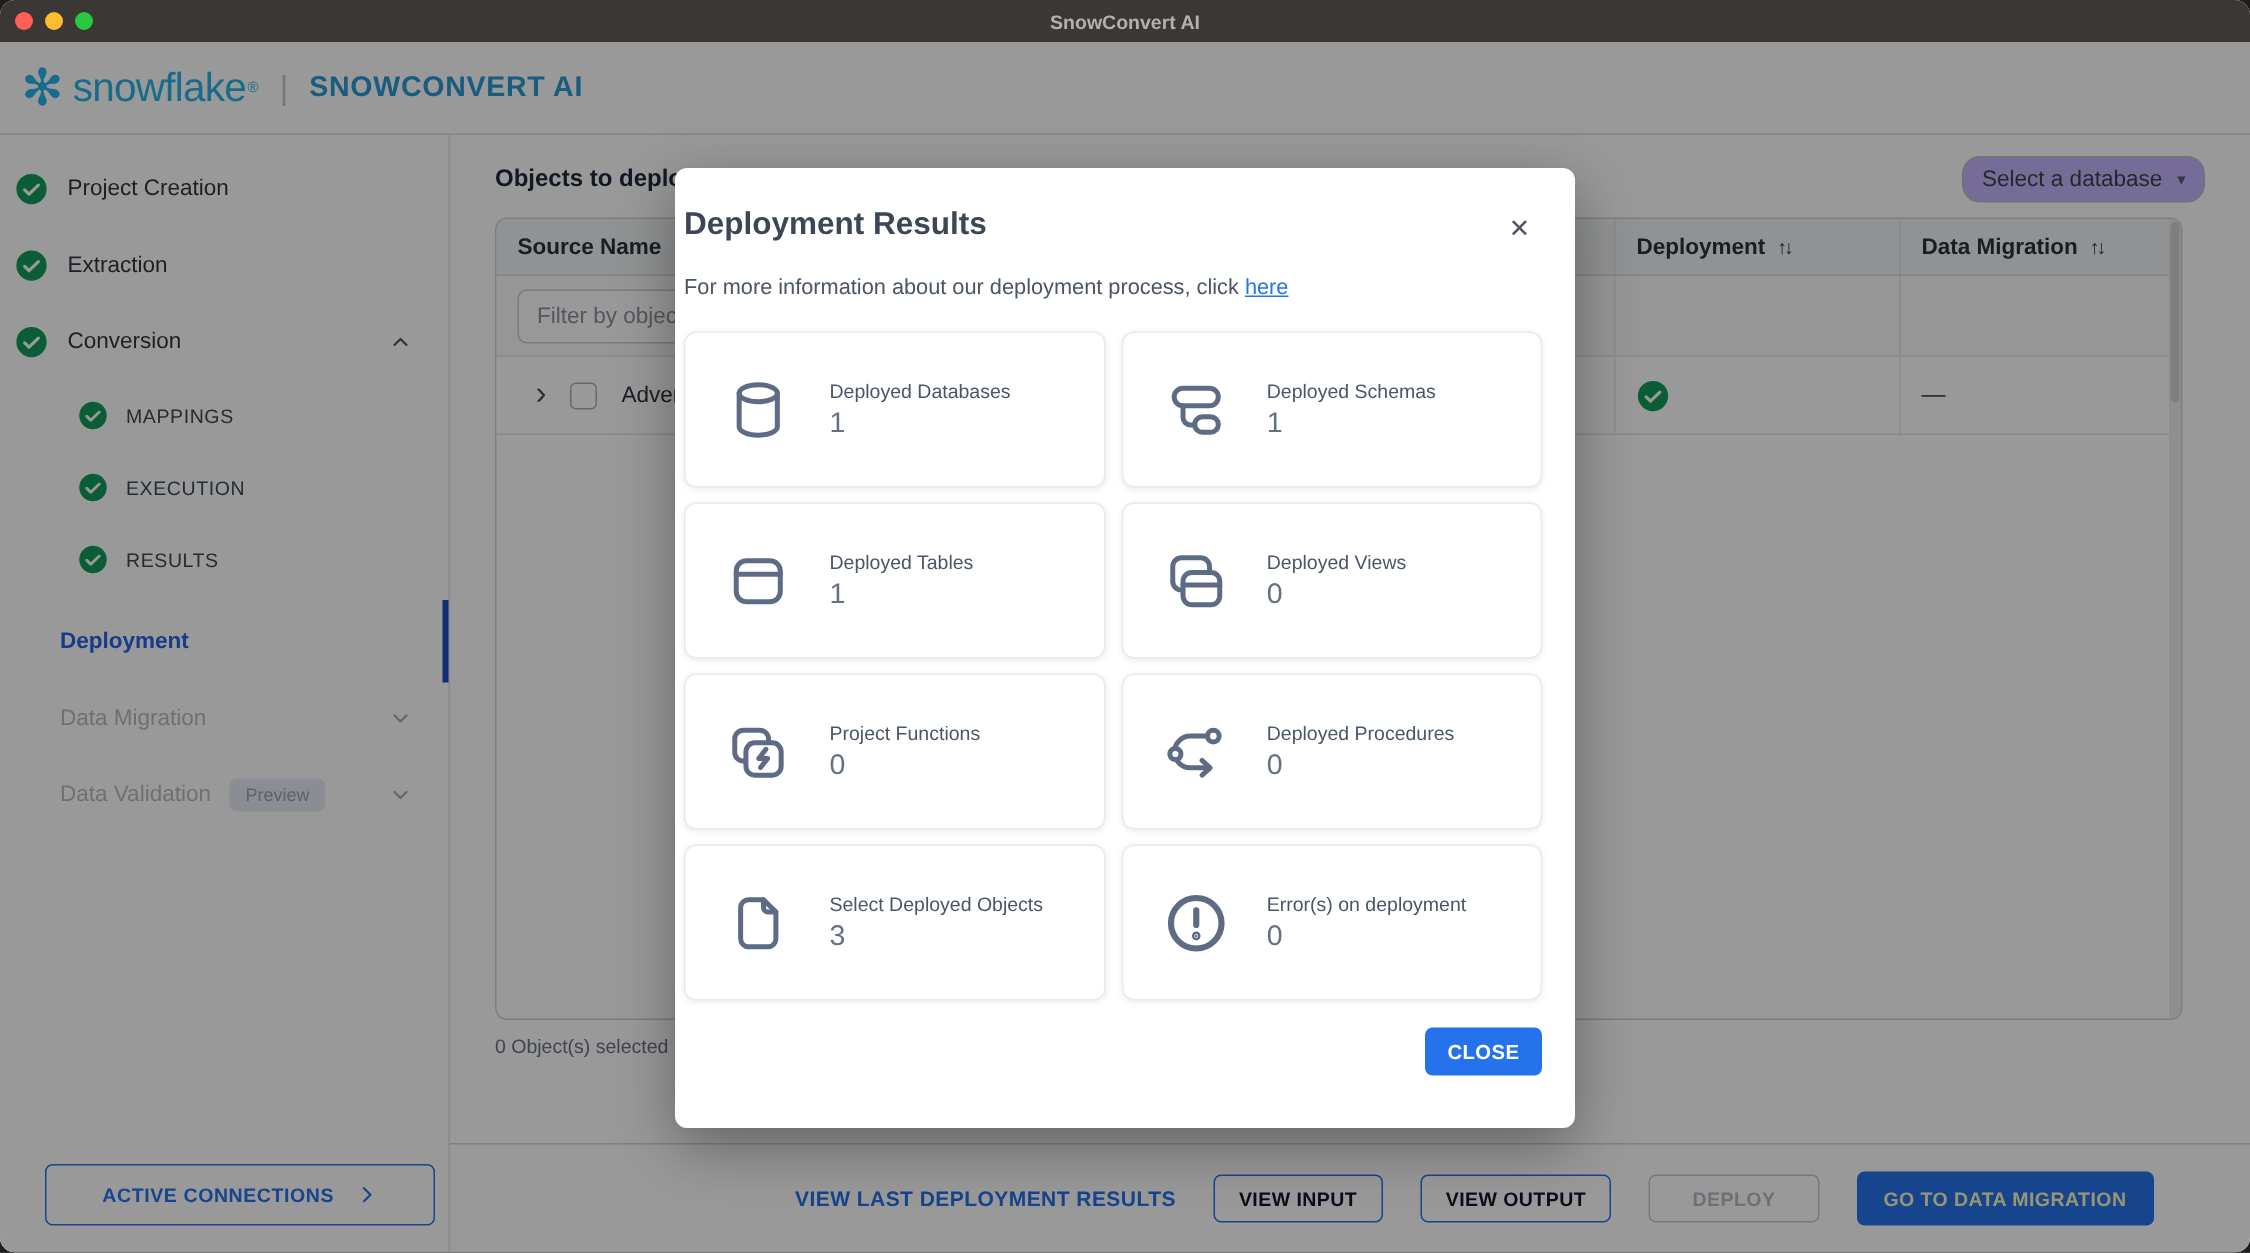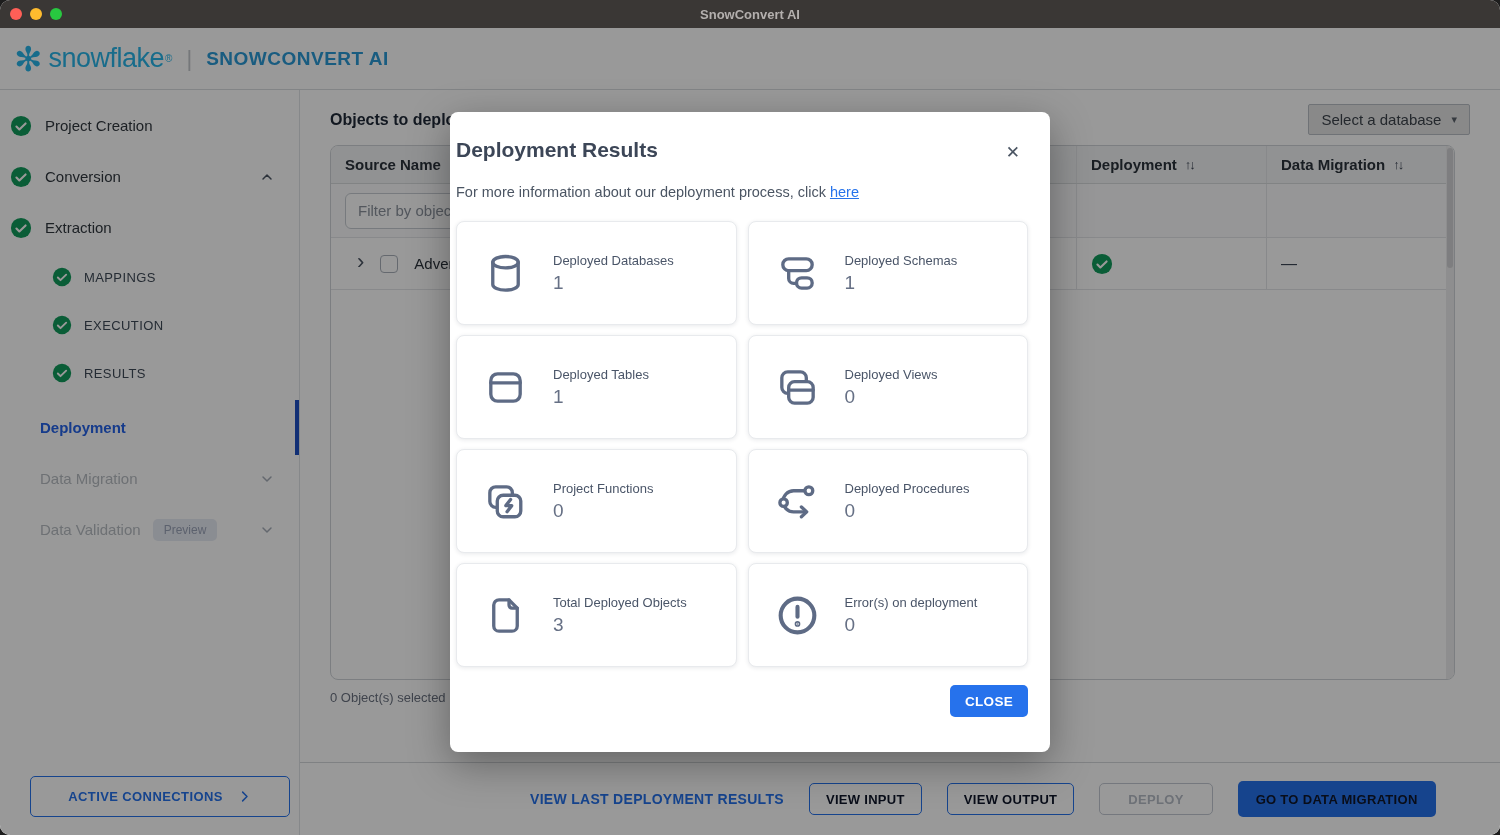--- a/index.html
+++ b/index.html
@@ -54,21 +54,21 @@
            font-size:13px; font-weight:700; letter-spacing:0.4px; display:flex;
            align-items:center; justify-content:center; gap:14px; cursor:pointer;
            font-family:"Liberation Sans", sans-serif; }
 
   
   .main-head { display:flex; align-items:center; justify-content:space-between;
                padding:14px 30px 10px 30px; }
   .main-title-wrap { display:flex; align-items:center; gap:10px; }
   .main-title { font-size:16px; font-weight:700; color:#1f2937; }
   .refresh { color:#2673eb; font-size:16px; cursor:pointer; }
-  .db-select { height:31px; border:1px solid #b9bec5; border-radius:2px; background:#e5e5e5;
+  .db-select { height:31px; border:1px solid #b9bec5; border-radius:12px; background:#c4b5fd;
                display:flex; align-items:center; gap:10px; padding:0 12px; font-size:15px;
                color:#3c434b; cursor:pointer; }
   .db-caret { font-size:11px; color:#5b626b; }
 
   .table-wrap { position:relative; margin:0 45px 0 30px; border:1px solid #cfd3d8;
                 border-radius:8px; height:535px; overflow:hidden; background:#fff; }
   .t-row { display:flex; }
   .t-head { background:#f2f3f5; border-bottom:1px solid #d7dadd; height:38px; }
   .t-filter { height:54px; border-bottom:1px solid #e3e5e8; background:#fbfbfc; }
   .t-data { height:52px; border-bottom:1px solid #e3e5e8; background:#fff; }
@@ -94,21 +94,21 @@
   
   .footer { margin-top:auto; border-top:1px solid #d4d7da; height:73px; display:flex;
             align-items:center; gap:25px; padding:0 24px 0 230px; }
   .btn { font-family:"Liberation Sans", sans-serif; font-size:13px; font-weight:700;
          letter-spacing:0.3px; border-radius:5px; cursor:pointer; }
   .btn-text { background:none; border:none; color:#2672ec; font-size:14px; }
   .btn-outline { background:#fff; border:1px solid #2672ec; color:#0f172a;
                  height:32px; padding:0 16px; }
   .btn-disabled { background:#fff; border:1px solid #c3c9d2; color:#b6bcc6;
                   height:32px; padding:0 28px; cursor:default; }
-  .btn-primary { background:#2672ec; border:none; color:#0f172a; height:36px; padding:0 18px; }
+  .btn-primary { background:#2672ec; border:none; color:#fef9c3; height:36px; padding:0 18px; }
 
   
   .overlay { position:absolute; left:0; top:28px; right:0; bottom:0;
              background:rgba(0,0,0,0.40); }
   .modal { position:absolute; left:450px; top:112px; width:600px; height:640px;
            background:#fff; border-radius:8px; box-shadow:0 12px 40px rgba(0,0,0,0.35);
            padding:26px 22px 0 6px; }
   .modal-head { display:flex; align-items:flex-start; justify-content:space-between; }
   .modal-title { font-size:21px; font-weight:600; color:#3c4657; }
   .modal-close { background:none; border:none; font-size:17px; color:#4b5563; cursor:pointer;
@@ -165,36 +165,36 @@
         <span class="label">Project Creation</span>
       </div>
 
       <div class="nav-item">
         <span class="check">
           <svg viewBox="0 0 24 24">
               <circle cx="12" cy="12" r="11" fill="#129B5C"></circle>
               <path d="M7 12.6l3.2 3.2L17 9.2" stroke="#fff" stroke-width="2.3" fill="none" stroke-linecap="round" stroke-linejoin="round"></path>
             </svg>
         </span>
+        <span class="label">Extraction</span>
+      </div>
+
+      <div class="nav-item">
+        <span class="check">
+          <svg viewBox="0 0 24 24">
+              <circle cx="12" cy="12" r="11" fill="#129B5C"></circle>
+              <path d="M7 12.6l3.2 3.2L17 9.2" stroke="#fff" stroke-width="2.3" fill="none" stroke-linecap="round" stroke-linejoin="round"></path>
+            </svg>
+        </span>
         <span class="label">Conversion</span>
         <span class="spacer-right chev">
           <svg width="16" height="16" viewBox="0 0 24 24" fill="none" stroke="currentColor" stroke-width="2.2" stroke-linecap="round" stroke-linejoin="round">
               <polyline points="6,15 12,9 18,15"></polyline>
             </svg>
         </span>
-      </div>
-
-      <div class="nav-item">
-        <span class="check">
-          <svg viewBox="0 0 24 24">
-              <circle cx="12" cy="12" r="11" fill="#129B5C"></circle>
-              <path d="M7 12.6l3.2 3.2L17 9.2" stroke="#fff" stroke-width="2.3" fill="none" stroke-linecap="round" stroke-linejoin="round"></path>
-            </svg>
-        </span>
-        <span class="label">Extraction</span>
       </div>
 
       <div class="sub-item">
         <span class="check">
           <svg viewBox="0 0 24 24">
               <circle cx="12" cy="12" r="11" fill="#129B5C"></circle>
               <path d="M7 12.6l3.2 3.2L17 9.2" stroke="#fff" stroke-width="2.3" fill="none" stroke-linecap="round" stroke-linejoin="round"></path>
             </svg>
         </span>
         <span class="label">MAPPINGS</span>
@@ -417,21 +417,21 @@
       </div>
 
       <div class="card">
         <span class="card-icon">
           <svg viewBox="0 0 24 24" fill="none" stroke="currentColor" stroke-width="1.7" stroke-linecap="round" stroke-linejoin="round">
             <path d="M13.8 4H8.7A2.7 2.7 0 0 0 6 6.7v10.6A2.7 2.7 0 0 0 8.7 20h6.6a2.7 2.7 0 0 0 2.7-2.7V8.2z"></path>
               <path d="M13.8 4v2.7a1.5 1.5 0 0 0 1.5 1.5H18"></path>
           </svg>
         </span>
         <div class="card-text">
-          <div class="card-label">Total Deployed Objects</div>
+          <div class="card-label">Select Deployed Objects</div>
           <div class="card-value">3</div>
         </div>
       </div>
 
       <div class="card">
         <span class="card-icon">
           <svg viewBox="0 0 24 24" fill="none" stroke="currentColor" stroke-width="2.1" stroke-linecap="round" stroke-linejoin="round">
             <circle cx="12" cy="12" r="8.6"></circle>
               <path d="M12 7.6v5"></path>
               <circle cx="12" cy="16.3" r="0.4" fill="currentColor"></circle>

